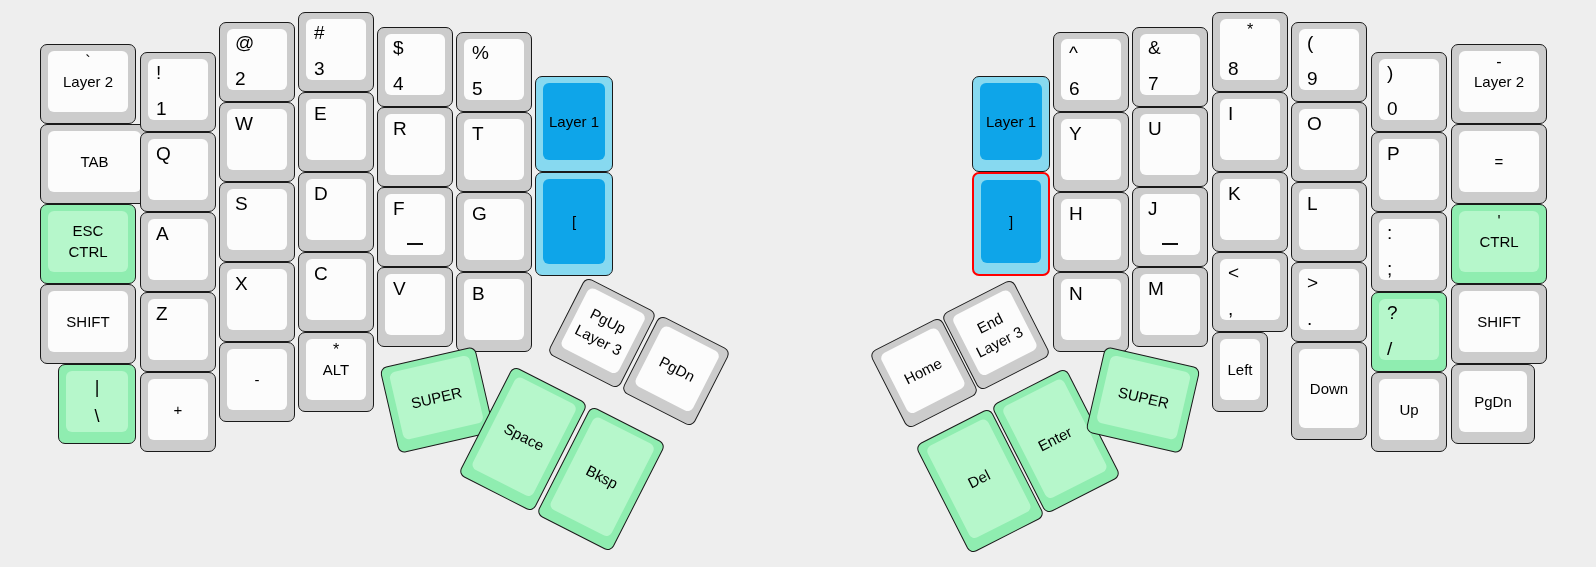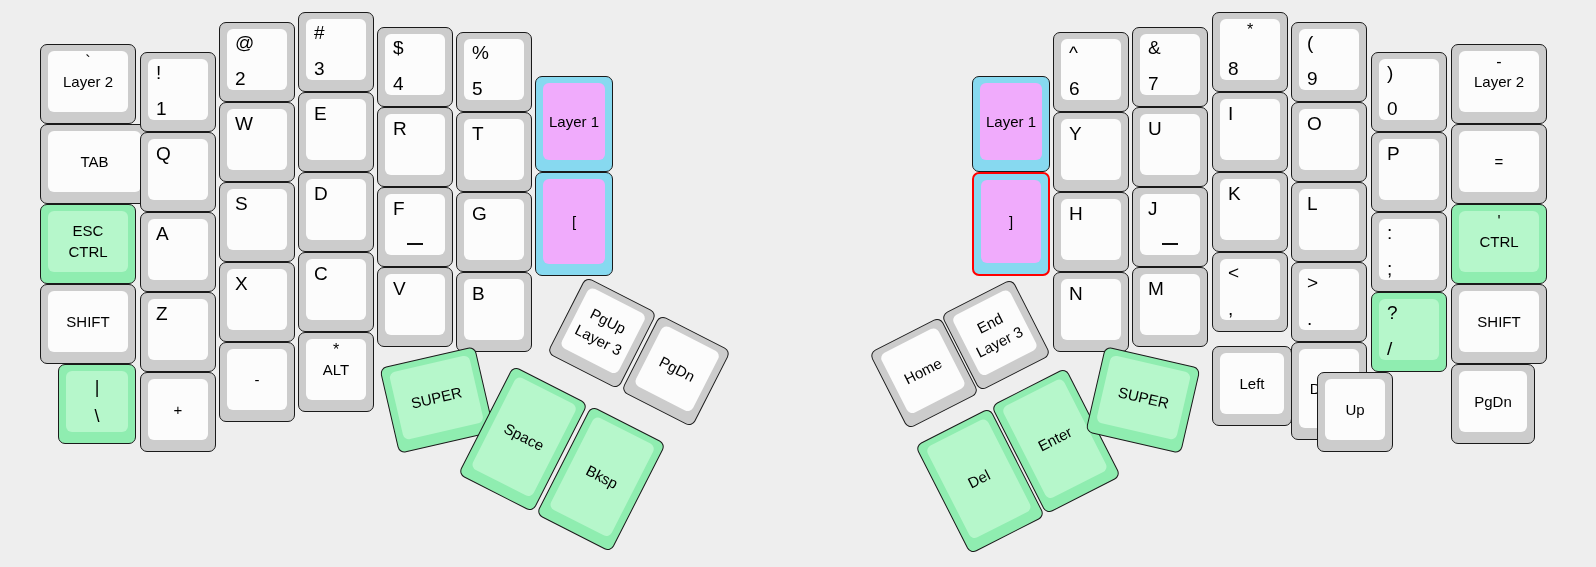--- a/index.html
+++ b/index.html
@@ -30,21 +30,21 @@
     left:7px; top:6px; right:7px; bottom:11px;
     border-radius:6px;
     background:#fcfcfc;
     box-sizing:border-box;
   }
 
   
   .key.green{ background:#8fedb0; }
   .key.green > .kt{ background:#b6f7cb; }
   .key.cyan{ background:#87d9f0; }
-  .key.cyan > .kt{ background:#f0abfc; }
+  .key.cyan > .kt{ background:#0ea5e9; }
 
   
   .lg{
     position:absolute;
     color:#000;
     line-height:1.05;
     white-space:pre;
     pointer-events:none;
   }
   
@@ -342,21 +342,21 @@
         <div class="kt">
           <div class="lg tl">K</div>
         </div>
       </div>
       <div class="key" style="left: 1212px; top: 252px; width: 76px; height: 80px;">
         <div class="kt">
           <div class="lg sh">&lt;</div>
           <div class="lg un">,</div>
         </div>
       </div>
-      <div class="key" style="left: 1212px; top: 332px; width: 80px; height: 80px; margin-top: 14px;">
+      <div class="key" style="left: 1212px; top: 332px; width: 56px; height: 80px;">
         <div class="kt">
           <div class="lg ctr">Left</div>
         </div>
       </div>
       <div class="key" style="left: 1291px; top: 22px; width: 76px; height: 80px;">
         <div class="kt">
           <div class="lg sh">(</div>
           <div class="lg un">9</div>
         </div>
       </div>
@@ -397,21 +397,21 @@
           <div class="lg sh">:</div>
           <div class="lg un">;</div>
         </div>
       </div>
       <div class="key green" style="left: 1371px; top: 292px; width: 76px; height: 80px;">
         <div class="kt">
           <div class="lg sh">?</div>
           <div class="lg un">/</div>
         </div>
       </div>
-      <div class="key" style="left: 1317px; top: 372px; width: 76px; height: 80px;">
+      <div class="key" style="left: 1371px; top: 372px; width: 76px; height: 80px;">
         <div class="kt">
           <div class="lg ctr">Up</div>
         </div>
       </div>
       <div class="key" style="left: 1451px; top: 44px; width: 96px; height: 80px;">
         <div class="kt">
           <div class="lg topc">-</div>
           <div class="lg ctr">Layer 2</div>
         </div>
       </div>

